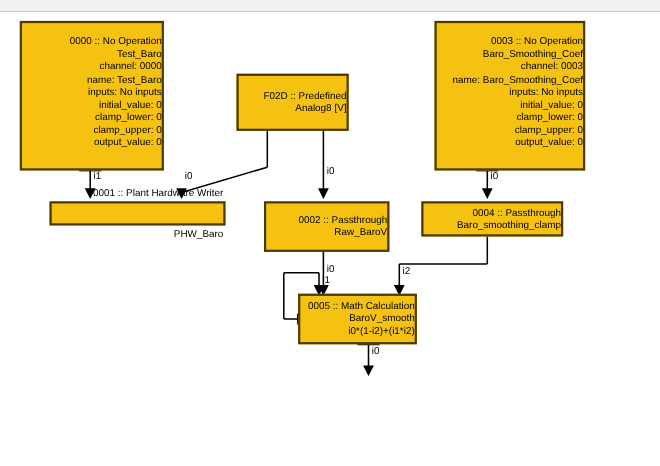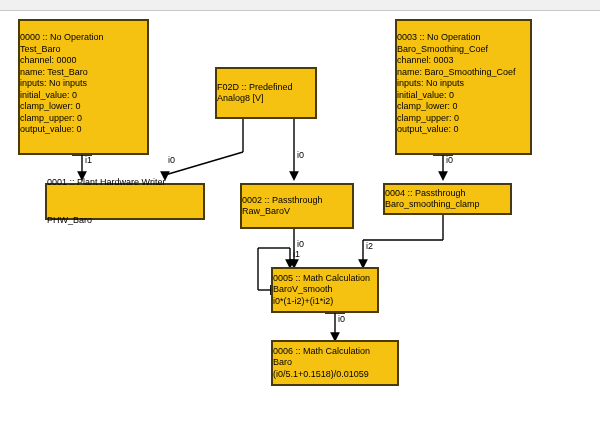--- a/index.html
+++ b/index.html
@@ -38,21 +38,21 @@
     width: 600px;
     height: 424px;
   }
   .node {
     position: absolute;
     background: #f5c211;
     border: 2px solid #4a3a08;
     box-sizing: border-box;
     display: flex;
     flex-direction: column;
-    align-items: flex-start;
+    align-items: flex-end;
     justify-content: center;
     color: #000000;
     font-size: 9px;
     line-height: 11.5px;
     text-align: center;
     z-index: 5;
   }
   .node .ln {
     display: block;
     white-space: nowrap;
@@ -150,46 +150,41 @@
     <span class="ln">Baro_Smoothing_Coef</span>
     <span class="ln">channel: 0003</span>
     <span class="ln">name: Baro_Smoothing_Coef</span>
     <span class="ln">inputs: No inputs</span>
     <span class="ln">initial_value: 0</span>
     <span class="ln">clamp_lower: 0</span>
     <span class="ln">clamp_upper: 0</span>
     <span class="ln">output_value: 0</span>
   </div>
 
-  <div class="node" style="left:45px; top:183px; width:160px; height:37px;gap:26px;">
+  <div class="node" style="left:45px; top:183px; width:160px; height:22px;gap:26px;">
     <span class="ln">0001 :: Plant Hardware Writer</span>
     <span class="ln">PHW_Baro</span>
   </div>
 
   <div class="node" style="left:240px; top:183px; width:114px; height:46px;">
     <span class="ln">0002 :: Passthrough</span>
     <span class="ln">Raw_BaroV</span>
   </div>
 
   <div class="node" style="left:383px; top:183px; width:129px; height:32px;">
     <span class="ln">0004 :: Passthrough</span>
     <span class="ln">Baro_smoothing_clamp</span>
   </div>
 
   <div class="node" style="left:271px; top:267px; width:108px; height:46px;">
     <span class="ln">0005 :: Math Calculation</span>
     <span class="ln">BaroV_smooth</span>
     <span class="ln">i0*(1-i2)+(i1*i2)</span>
   </div>
 
-  <div class="node" style="left:271px; top:340px; width:128px; height:46px;">
-    <span class="ln">0006 :: Math Calculation</span>
-    <span class="ln">Baro</span>
-    <span class="ln">(i0/5.1+0.1518)/0.01059</span>
-  </div>
 
   <span class="wirelabel" style="left:85px; top:155px;">i1</span>
   <span class="wirelabel" style="left:168px; top:155px;">i0</span>
   <span class="wirelabel" style="left:297px; top:150px;">i0</span>
   <span class="wirelabel" style="left:446px; top:155px;">i0</span>
   <span class="wirelabel" style="left:293px; top:249px;">i1</span>
   <span class="wirelabel" style="left:297px; top:239px;">i0</span>
   <span class="wirelabel" style="left:366px; top:241px;">i2</span>
   <span class="wirelabel" style="left:338px; top:314px;">i0</span>
 

